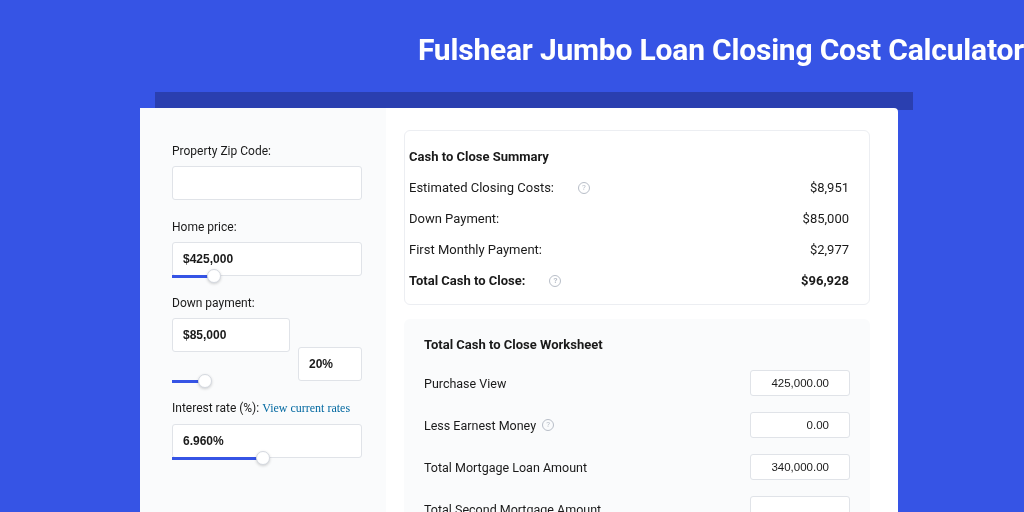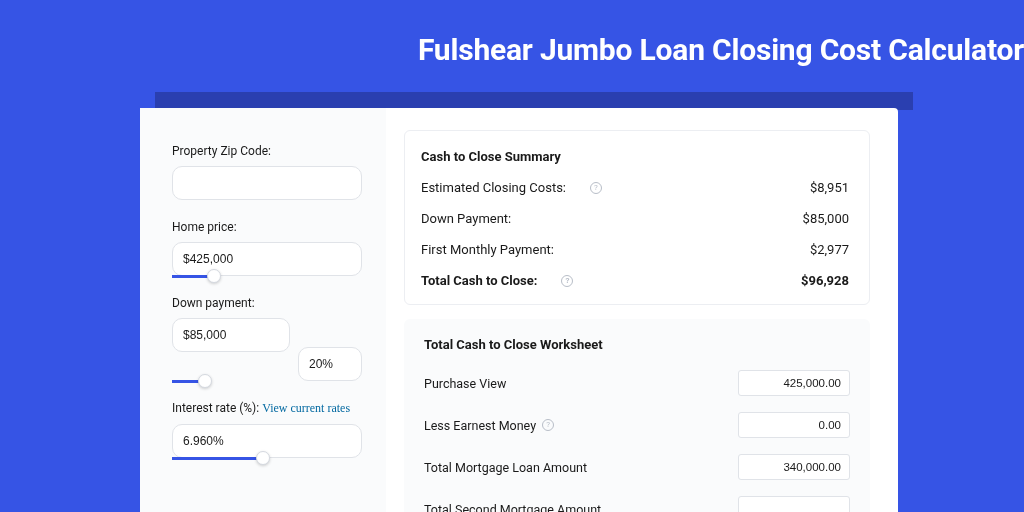--- a/index.html
+++ b/index.html
@@ -57,25 +57,26 @@
     }
     .field-label {
       font-size: 12px;
       color: #1a1a1a;
       margin-bottom: 8px;
     }
     .text-input {
       width: 100%;
       height: 34px;
       border: 1px solid #e0e3e8;
-      border-radius: 10px;
+      border-radius: 3px;
       background: #ffffff;
       padding: 0 10px;
       font-size: 12px;
       color: #1a1a1a;
+      font-weight: bold;
     }
     .slider-holder {
       position: relative;
     }
     .slider-track {
       position: absolute;
       bottom: -2px;
       left: 0;
       height: 3px;
       background: #3654e5;
@@ -108,21 +109,21 @@
       margin-bottom: 8px;
     }
     .rate-link {
       color: #0369a1;
       cursor: pointer;
       font-family: Liberation Serif, serif;
     }
     .summary-box {
       border: 1px solid #eceef2;
       border-radius: 6px;
-      padding: 18px 20px 16px 16px;
+      padding: 18px 20px 16px 4px;
       margin-bottom: 14px;
     }
     .summary-title {
       font-size: 13px;
       font-weight: 700;
       color: #1a1a1a;
       margin-bottom: 16px;
     }
     .summary-row {
       display: flex;
@@ -173,26 +174,26 @@
       font-size: 12.5px;
       color: #1a1a1a;
       margin-bottom: 16px;
     }
     .ws-label {
       display: flex;
       align-items: center;
       gap: 6px;
     }
     .ws-input {
-      width: 112px;
+      width: 100px;
       height: 26px;
       border: 1px solid #e0e3e8;
       border-radius: 3px;
       background: #ffffff;
-      padding: 0 8px;
+      padding: 0 20px;
       font-size: 11.5px;
       color: #1a1a1a;
       text-align: right;
     }
   </style>
 </head>
 <body>
 
 <h1 class="page-title">Fulshear Jumbo Loan Closing Cost Calculator</h1>
 

